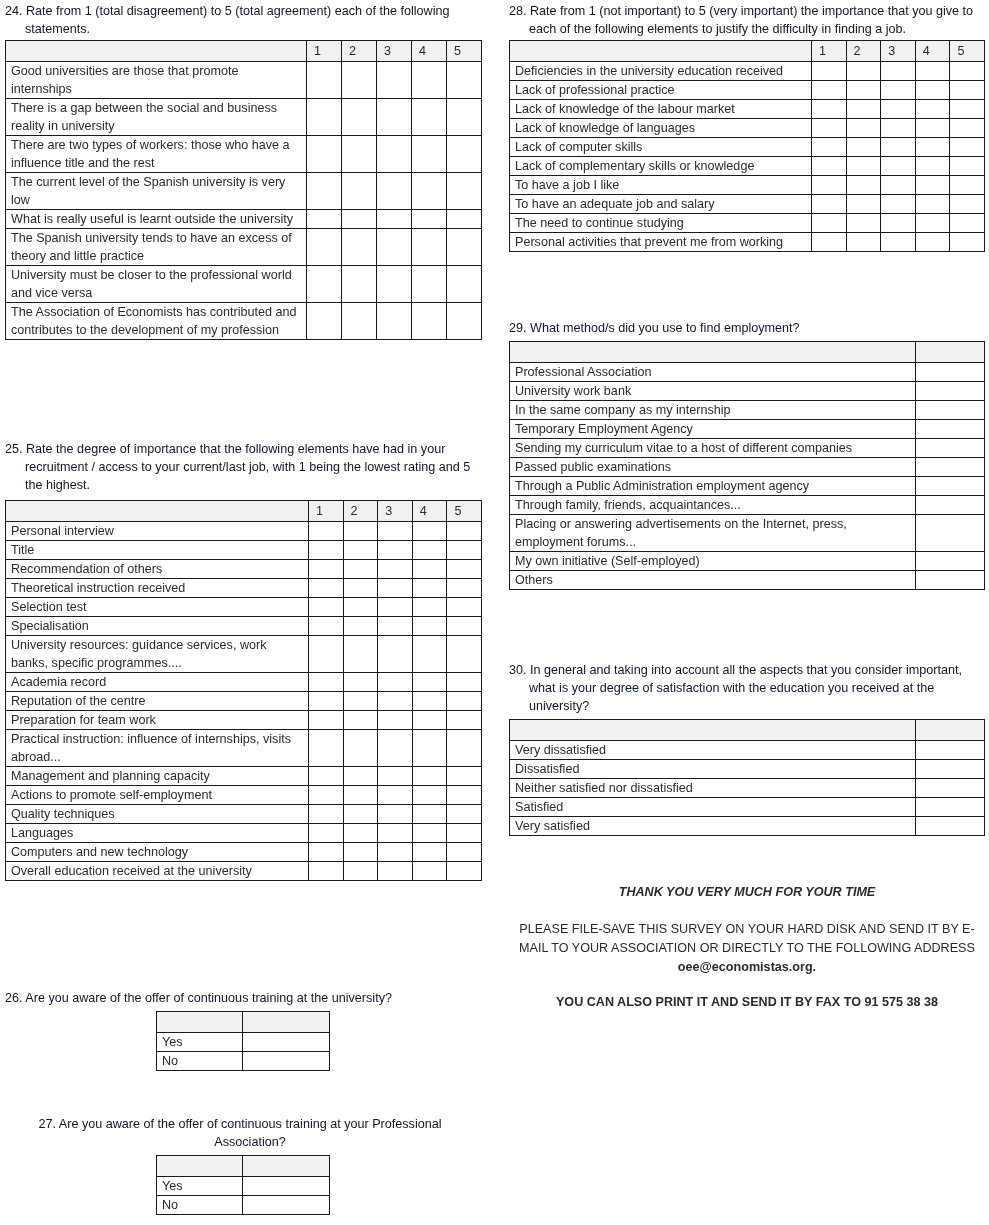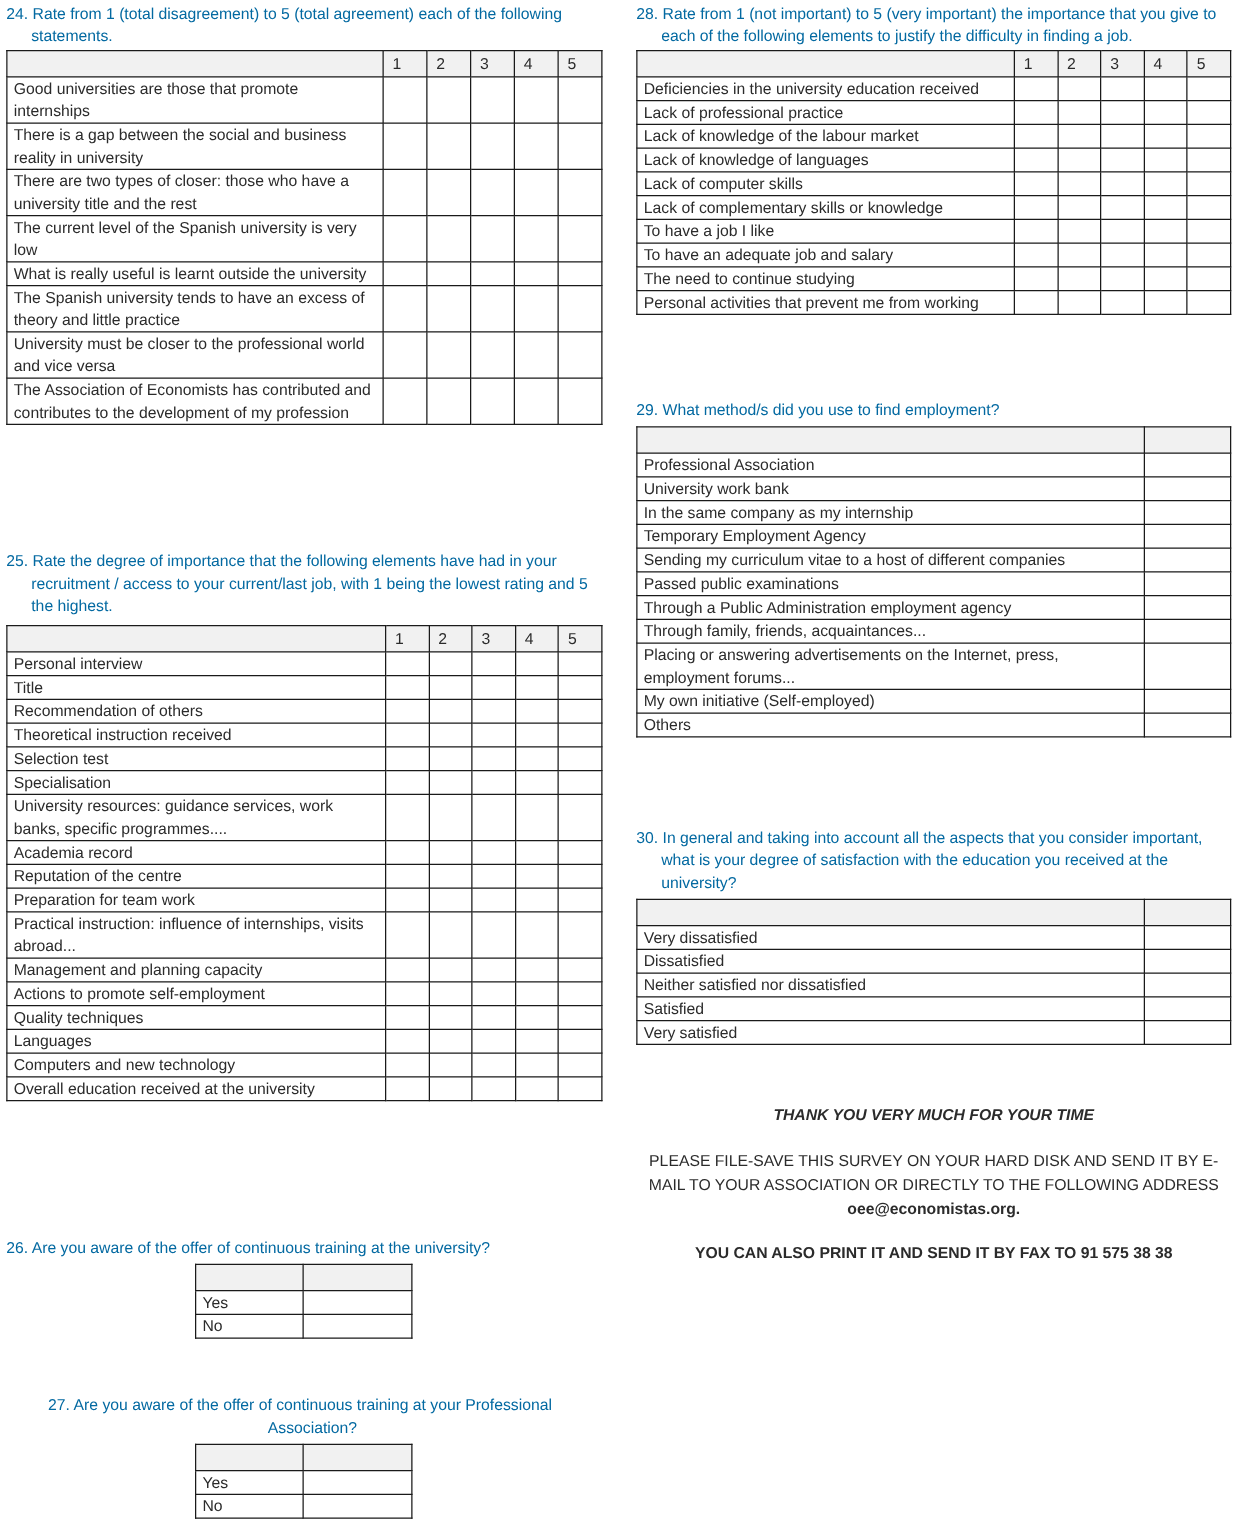--- a/index.html
+++ b/index.html
@@ -1,20 +1,20 @@
 <!DOCTYPE html>
 <html><head>
 <meta charset="utf-8">
 <style>
   html, body { margin: 0; padding: 0; background: #ffffff; }
   body {
     width: 989px; height: 1225px; position: relative; overflow: hidden;
     font-family: "Liberation Sans", sans-serif; color: #2b2b2b; font-size: 12.6px;
   }
-  .q { position: absolute; line-height: 18px; font-size: 12.6px; color: #0369a1; }
+  .q { position: absolute; line-height: 18px; font-size: 12.6px; color: #0f172a; }
   .qtext { display: block; text-indent: -20px; padding-left: 20px; }
   table.grid { position: absolute; border-collapse: collapse; table-layout: fixed; }
   table.grid td, table.grid th {
     border: 1px solid #1a1a1a; padding: 0 5px; font-weight: normal;
     font-size: 12.6px; line-height: 18px; color: #2b2b2b; vertical-align: middle; text-align: left;
   }
   table.grid tr.head td { background: #f1f1f1; height: 20px; }
   table.grid tr.head td.n { text-align: left; padding-left: 7px; }
   table.grid td.cell { background: #fff; }
   .endnote { position: absolute; left: 509px; width: 476px; font-size: 12.6px; line-height: 19px; color: #2b2b2b; text-align: center; }
@@ -55,21 +55,21 @@
       </tr>
       <tr>
         <td>There is a gap between the social and business reality in university</td>
         <td class="cell"></td>
         <td class="cell"></td>
         <td class="cell"></td>
         <td class="cell"></td>
         <td class="cell"></td>
       </tr>
       <tr>
-        <td>There are two types of closer: those who have a university title and the rest</td>
+        <td>There are two types of workers: those who have a influence title and the rest</td>
         <td class="cell"></td>
         <td class="cell"></td>
         <td class="cell"></td>
         <td class="cell"></td>
         <td class="cell"></td>
       </tr>
       <tr>
         <td>The current level of the Spanish university is very low</td>
         <td class="cell"></td>
         <td class="cell"></td>

